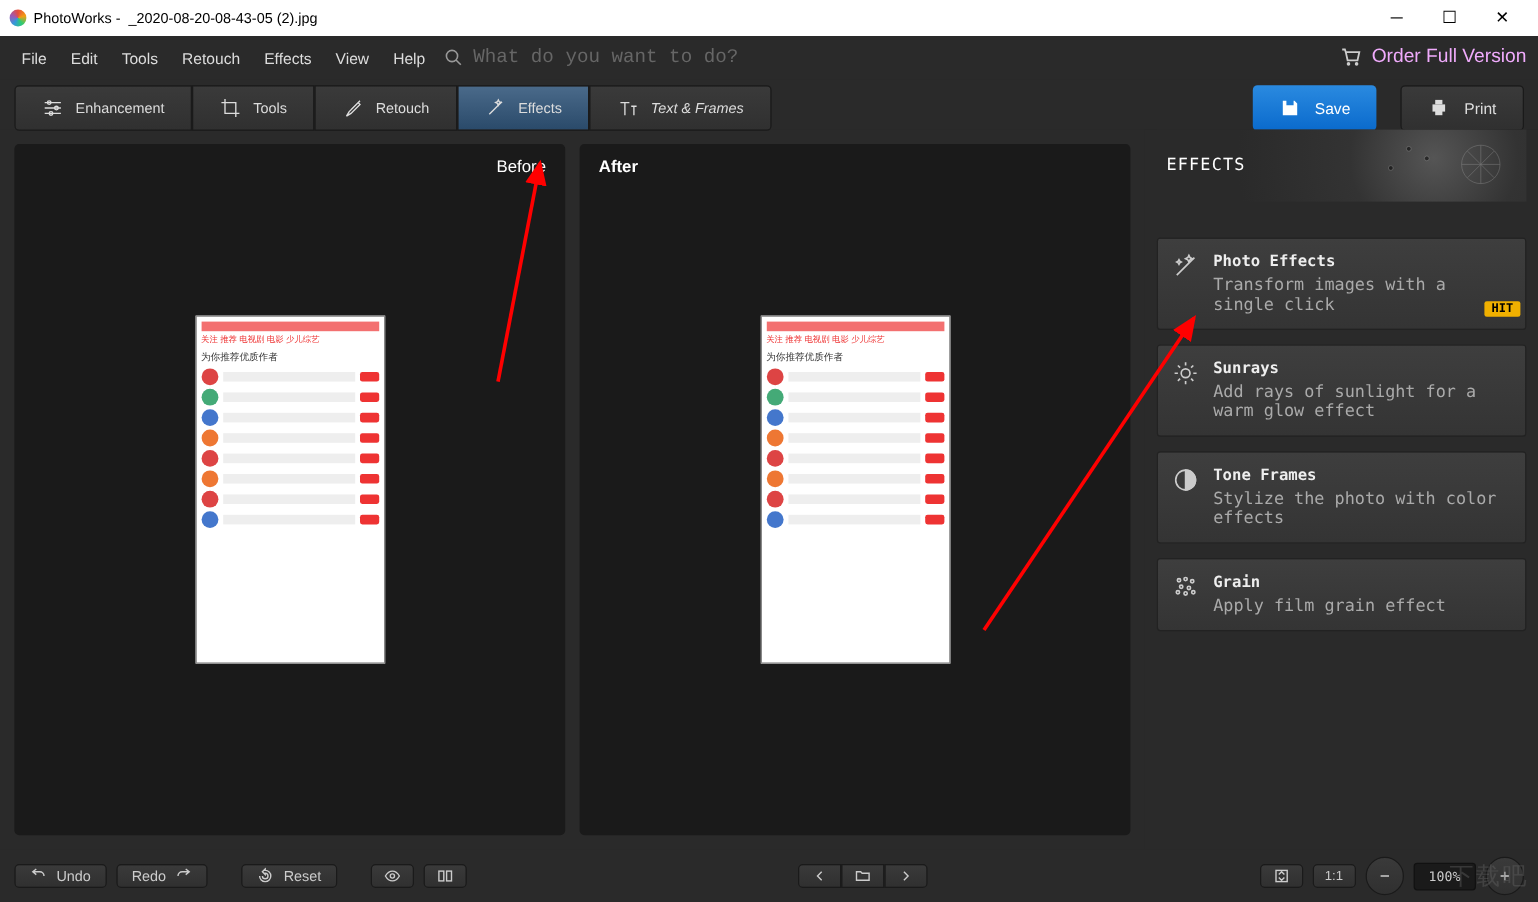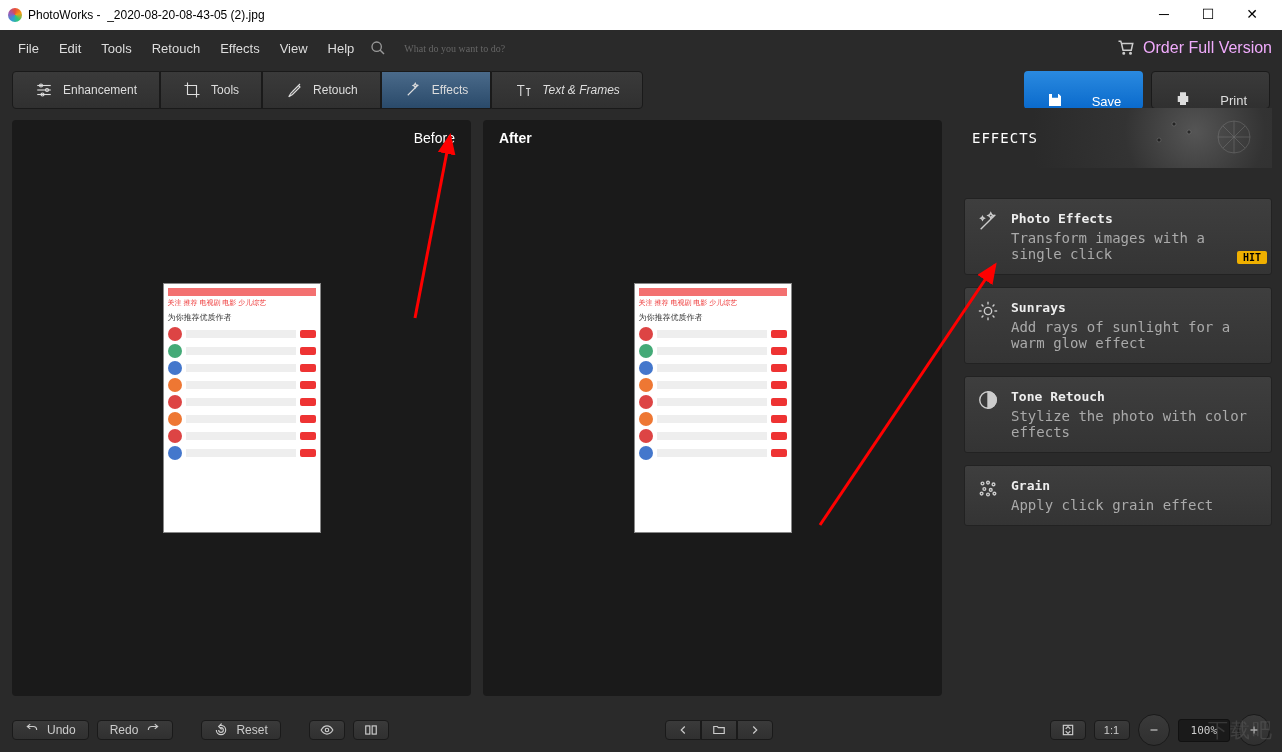--- a/index.html
+++ b/index.html
@@ -5,44 +5,44 @@
 * { margin: 0; padding: 0; box-sizing: border-box; font-family: "Segoe UI", Tahoma, sans-serif; }
 body { background: #2a2a2a; width: 1282px; height: 752px; overflow: hidden; color: #ccc; }
 .titlebar { height: 30px; background: #fff; display: flex; align-items: center; padding: 0 8px; color: #000; font-size: 12px; }
 .titlebar .logo { width: 14px; height: 14px; border-radius: 50%; background: conic-gradient(#e74c3c,#f39c12,#2ecc71,#3498db,#9b59b6,#e74c3c); margin-right: 6px; }
 .titlebar .winbtns { margin-left: auto; display: flex; }
 .titlebar .winbtns div { width: 44px; height: 30px; display: flex; align-items: center; justify-content: center; font-size: 14px; margin-top:-2px; }
 
 .menubar { height: 36px; background: #2a2a2a; display: flex; align-items: center; padding: 0 10px; font-size: 13px; gap: 4px; }
 .menubar .mi { padding: 4px 8px; color: #ddd; cursor: pointer; }
 .menubar .searchico { width: 16px; height: 16px; color: #999; margin-left: 4px; }
-.menubar .searchhint { color: #666; font-family: Liberation Serif, serif; font-size: 10px; margin-left: 14px; }
+.menubar .searchhint { color: #666; font-family: Liberation Mono, monospace; font-size: 16px; margin-left: 4px; }
 .menubar .order { margin-left: auto; display: flex; align-items: center; gap: 8px; color: #f0abfc; font-family: monospace; font-size: 16px; }
 .menubar .order svg { width: 18px; height: 18px; fill: #ccc; }
 
 .tabrow { height: 42px; background: #2a2a2a; display: flex; align-items: center; padding: 6px 12px 0 12px; gap: 0; }
 .tab { display: flex; align-items: center; gap: 10px; height: 38px; padding: 0 22px; color: #ddd; font-family: monospace; font-size: 12px; background: linear-gradient(#3a3a3a,#303030); border: 1px solid #1a1a1a; cursor: pointer; }
 .tab:first-child { border-radius: 4px 0 0 4px; }
 .tab.last { border-radius: 0 4px 4px 0; font-style: italic; }
 .tab.active { background: linear-gradient(#4a6a8a,#2a4a6a); }
 .tab svg { width: 18px; height: 18px; fill: none; stroke: #ddd; stroke-width: 1.5; }
 .spacer { flex: 1; }
-.actionbtn { display: flex; align-items: flex-end; gap: 28px; height: 38px; padding: 0 22px; font-family: monospace; font-size: 13px; border-radius: 4px; margin-left: 8px; cursor: pointer; }
+.actionbtn { display: flex; align-items: center; gap: 12px; height: 38px; padding: 0 22px; font-family: monospace; font-size: 13px; border-radius: 4px; margin-left: 20px; cursor: pointer; }
 .save { background: linear-gradient(#2a8ae0,#0a6acc); color: #fff; }
 .save svg { fill: #fff; width: 18px; height: 18px; }
 .print { background: linear-gradient(#3a3a3a,#303030); border: 1px solid #1a1a1a; color: #ddd; }
 .print svg { fill: #ddd; width: 18px; height: 18px; }
 
 .mainrow { display: flex; height: 600px; }
 .canvasside { flex: 1; position: relative; }
 .canvasgrid { display: flex; height: 100%; padding: 12px; gap: 12px; }
 .pane { flex: 1; background: #1a1a1a; border-radius: 4px; position: relative; display: flex; align-items: center; justify-content: center; }
 .pane .label { position: absolute; top: 10px; right: 16px; color: #fff; font-size: 14px; }
 .pane .label.right { left: 16px; right: auto; font-weight: bold; }
-.thumb { width: 158px; height: 250px; background: #fff; border: 1px solid #888; position: relative; overflow: hidden; font-size: 6px; color: #333; padding: 4px; }
+.thumb { width: 158px; height: 290px; background: #fff; border: 1px solid #888; position: relative; overflow: hidden; font-size: 6px; color: #333; padding: 4px; }
 .thumb .row { display: flex; align-items: center; gap: 4px; margin: 3px 0; }
 .thumb .av { width: 14px; height: 14px; border-radius: 50%; background: #d44; flex-shrink: 0; }
 .thumb .av.b { background: #4a7; }
 .thumb .av.c { background: #e73; }
 .thumb .av.d { background: #47c; }
 .thumb .tx { flex: 1; height: 8px; background: #eee; }
 .thumb .btn { width: 16px; height: 8px; background: #e33; border-radius: 2px; }
 .thumb .top { height: 8px; background: #e33; margin-bottom: 2px; opacity: 0.7; }
 .thumb .hl { color: #e33; font-size: 7px; }
 
@@ -321,39 +321,39 @@
         <div class="dsc">Add rays of sunlight for a warm glow effect</div>
       </div>
     </div>
 
     <div class="fxcard">
       <svg class="icon" viewBox="0 0 24 24">
           <circle cx="12" cy="12" r="9"></circle>
           <path d="M12 3a9 9 0 010 18z" fill="#ccc"></path>
         </svg>
       <div>
-        <div class="ttl">Tone Retouch</div>
+        <div class="ttl">Tone Frames</div>
         <div class="dsc">Stylize the photo with color effects</div>
       </div>
     </div>
 
     <div class="fxcard">
       <svg class="icon" viewBox="0 0 24 24" fill="#ccc" stroke="none">
           <circle cx="6" cy="6" r="1.5"></circle>
           <circle cx="12" cy="5" r="1.5"></circle>
           <circle cx="18" cy="7" r="1.5"></circle>
           <circle cx="8" cy="12" r="1.5"></circle>
           <circle cx="15" cy="13" r="1.5"></circle>
           <circle cx="5" cy="17" r="1.5"></circle>
           <circle cx="12" cy="18" r="1.5"></circle>
           <circle cx="19" cy="17" r="1.5"></circle>
         </svg>
       <div>
         <div class="ttl">Grain</div>
-        <div class="dsc">Apply click grain effect</div>
+        <div class="dsc">Apply film grain effect</div>
       </div>
     </div>
   </div>
 </div>
 
 <svg class="arrow" style="position:absolute;left:810px;top:255px;width:200px;height:280px">
     <defs>
       <marker id="ah2" markerWidth="8" markerHeight="8" refX="6" refY="3" orient="auto">
         <polygon points="0 0, 7 3, 0 6" fill="#f00"></polygon>
       </marker>

